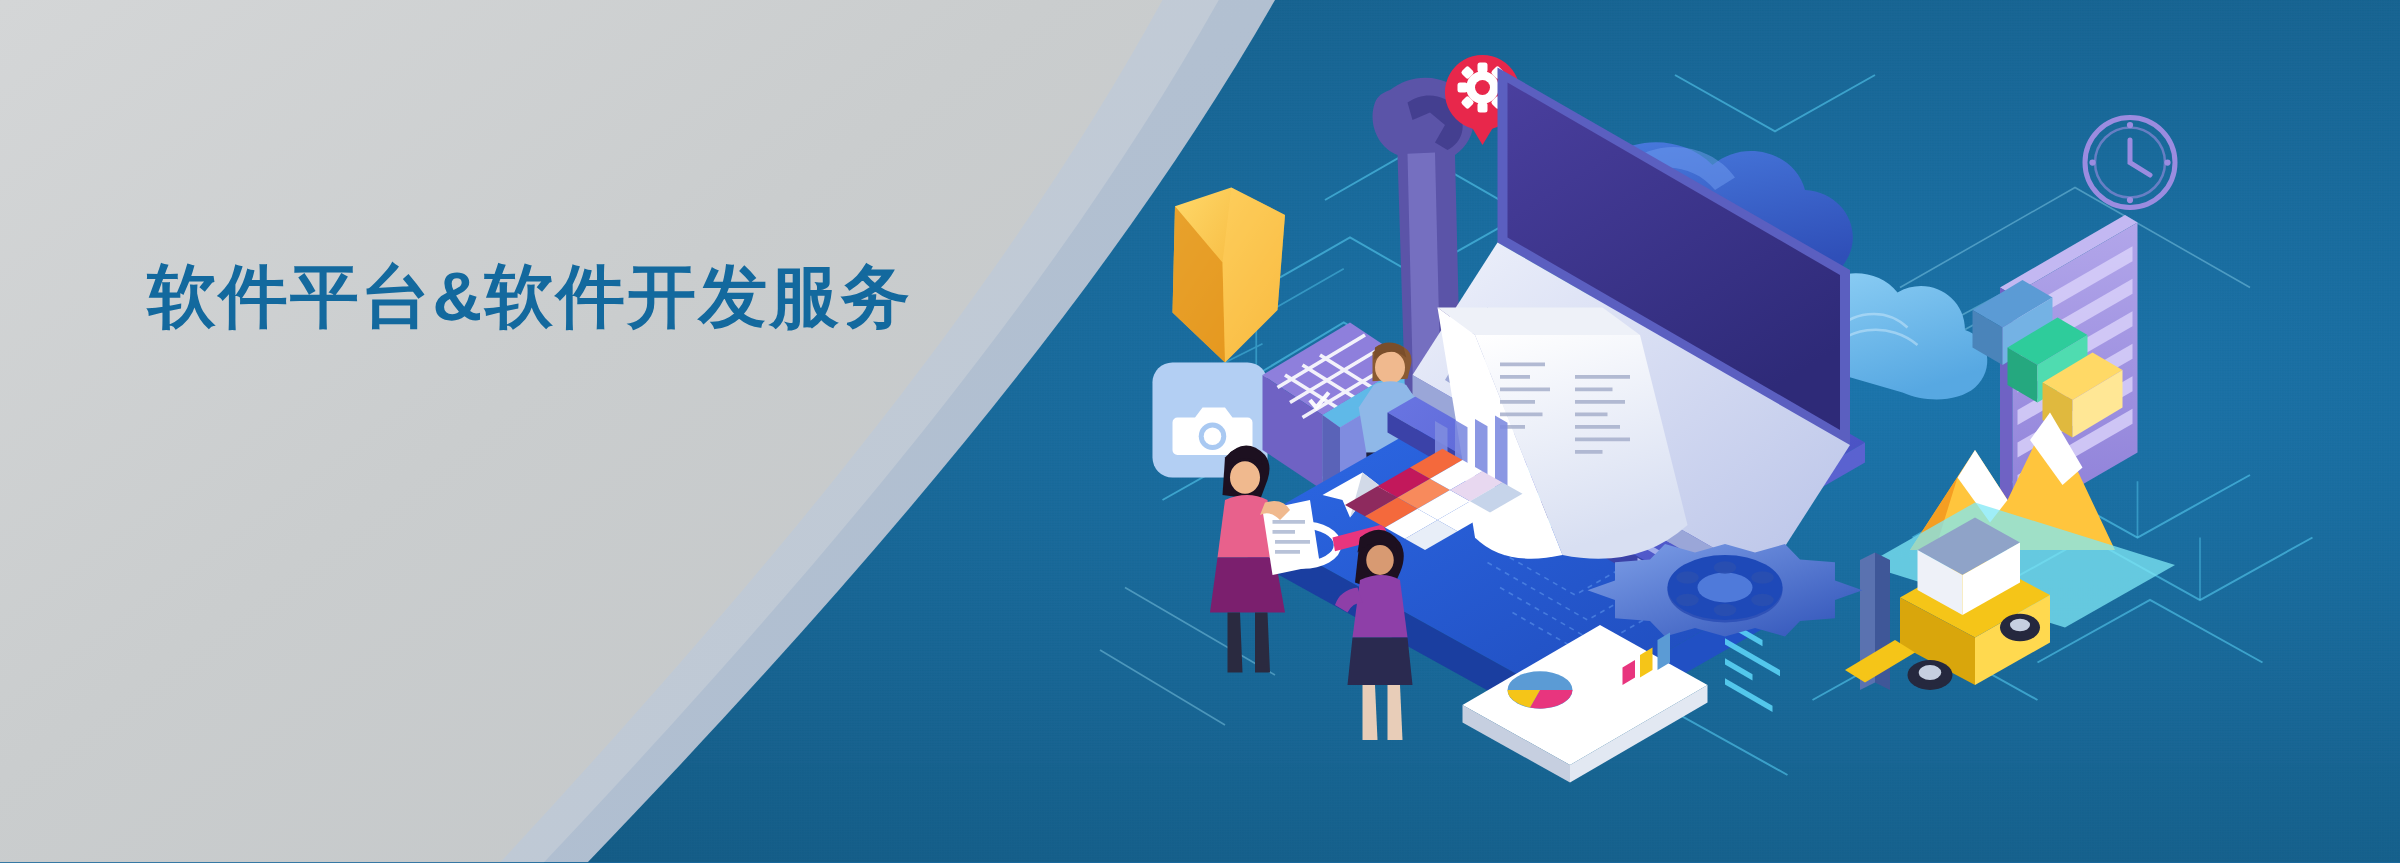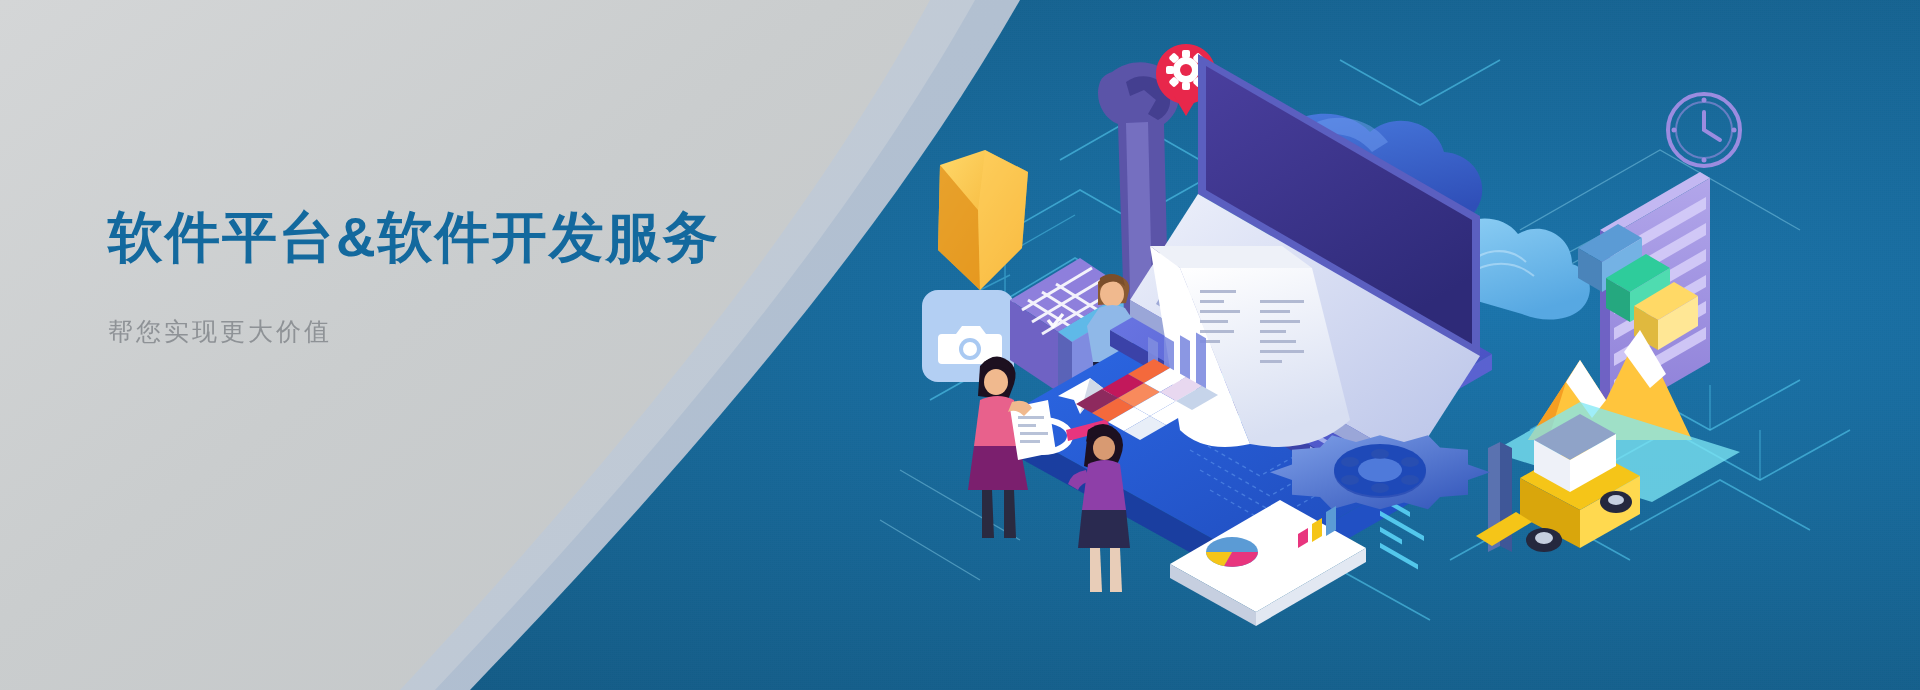--- a/index.html
+++ b/index.html
@@ -27,21 +27,21 @@
       repeating-linear-gradient(90deg, rgba(0,0,0,.05) 0 1px, transparent 1px 2px);
   }
 
   
   .netlines{position:absolute;inset:0;}
 
   
   .curve{position:absolute;top:0;left:0;width:1200px;height:690px;}
 
   
-  .textblock{position:absolute;left:108px;top:205px;width:720px;}
+  .textblock{position:absolute;left:118px;top:205px;width:720px;}
   .headline{
     font-size:55px;line-height:1.18;font-weight:700;color:#13699e;
     letter-spacing:2px;margin:0 0 44px 0;white-space:nowrap;
   }
   .subhead{
     font-size:25px;line-height:1.4;font-weight:400;color:#8e9296;
     letter-spacing:3px;margin:0;white-space:nowrap;
   }
 
   
@@ -504,16 +504,15 @@
 
     <path d="M0 0 L1020 0 C900 210 720 430 470 690 L0 690 Z" fill="url(#gGrayOut)"></path>
 
     <path d="M0 0 L975 0 C860 205 690 420 435 690 L0 690 Z" fill="url(#gGrayMid)"></path>
 
     <path d="M0 0 L930 0 C820 200 660 410 400 690 L0 690 Z" fill="url(#gGray)"></path>
   </svg>
 
   <div class="textblock">
     <h1 class="headline">软件平台&amp;软件开发服务</h1>
-    <p class="subhead">帮您实现更大价值</p>
   </div>
 
 </div>
 
 </body></html>

